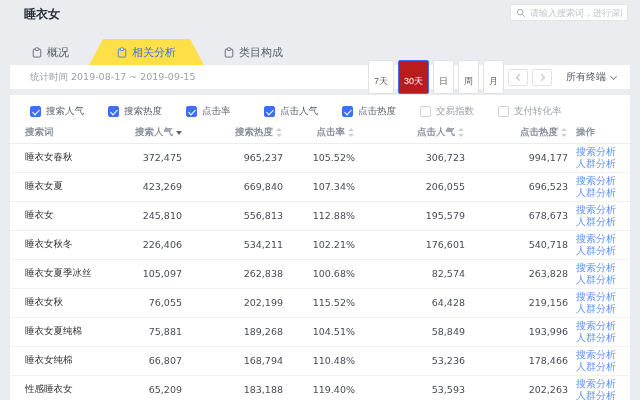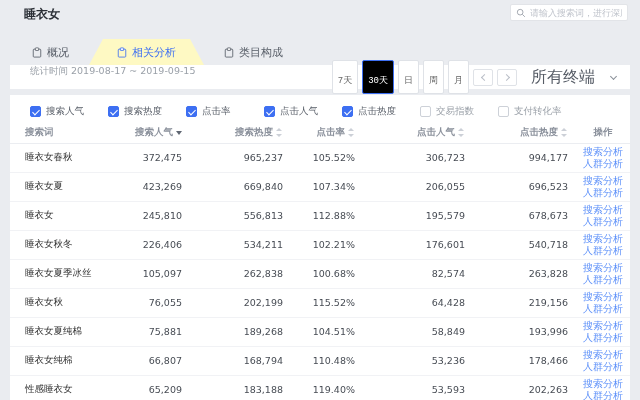--- a/index.html
+++ b/index.html
@@ -9,51 +9,51 @@
   
   .top { height:21px; padding:6px 24px 0; position:relative; }
   .title { font-size:12px; font-weight:bold; color:#2b2f36; }
   .search-box { position:absolute; top:4px; right:12px; width:118px; height:17px; background:#fff; border:1px solid #e2e4e8; border-radius:2px; display:flex; align-items:center; padding:0 5px; gap:4px; }
   .search-box input { border:none; outline:none; flex:1; min-width:0; font-size:9px; background:transparent; color:#333; font-family:inherit; }
   .search-box input::placeholder { color:#c0c4cc; }
 
   
   .tab-bar { display:flex; align-items:stretch; height:26px; margin-top:18px; padding-left:12px; }
   .tab { display:flex; align-items:center; gap:5px; padding:0 20px; font-size:11px; color:#565c66; cursor:pointer; }
-  .tab.active { background:#fef9c3; color:#3d6ff2; padding:0 28px; clip-path:polygon(14px 0, calc(100% - 14px) 0, 100% 100%, 0 100%); }
+  .tab.active { background:#fde047; color:#3d6ff2; padding:0 28px; clip-path:polygon(14px 0, calc(100% - 14px) 0, 100% 100%, 0 100%); }
   .tab-icon { flex:none; }
 
   
   .panel { background:#fff; margin:0 10px; }
-  .panel1 { height:24px; display:flex; justify-content:space-between; padding:0 14px 0 20px; }
+  .panel1 { height:24px; display:flex; align-items:center; justify-content:space-between; padding:0 14px 0 20px; }
   .stat-time { font-size:9.5px; color:#9aa0a8; }
   .controls { display:flex; align-items:center; gap:4px; }
-  .range-btn { font-family:Liberation Mono, monospace; font-size:9px; color:#666; background:#fff; border:1px solid #dfe2e7; border-radius:2px; padding:16px 5px; min-width:18px; height:17px; line-height:1; cursor:pointer; }
-  .range-btn.selected { background:#000000; border-color:#3d6ff2; color:#fff; }
+  .range-btn { font-family:Liberation Sans, sans-serif; font-size:9px; color:#666; background:#fff; border:1px solid #dfe2e7; border-radius:2px; padding:16px 5px; min-width:18px; height:17px; line-height:1; cursor:pointer; }
+  .range-btn.selected { background:#b91c1c; border-color:#3d6ff2; color:#fff; }
   .nav-btn { width:20px; height:17px; background:#fff; border:1px solid #dfe2e7; border-radius:2px; display:inline-flex; align-items:center; justify-content:center; cursor:pointer; }
   .chev { display:inline-block; width:5px; height:5px; border-left:1.2px solid #b9bec7; border-bottom:1.2px solid #b9bec7; }
   .chev-left  { transform:rotate(45deg); margin-left:2px; }
   .chev-right { transform:rotate(-135deg); margin-right:2px; }
   .chev-down  { transform:rotate(-45deg); border-color:#8a9099; margin-top:-2px; }
-  .terminal { margin-left:10px; display:flex; align-items:center; gap:16px; font-size:16px; color:#565c66; cursor:pointer; }
+  .terminal { margin-left:10px; display:flex; align-items:center; gap:5px; font-size:10px; color:#565c66; cursor:pointer; }
 
   
   .panel2 { margin-top:6px; height:331px; padding-top:8px; overflow:hidden; }
   .metric-row { display:flex; align-items:center; height:16px; padding:0 20px; margin-bottom:4px; }
   .metric { width:78px; display:flex; align-items:center; gap:5px; font-size:9.5px; color:#9aa0a8; white-space:nowrap; cursor:pointer; }
   .metric.checked { color:#565c66; }
   .checkbox { width:11px; height:11px; border:1px solid #cdd1d8; border-radius:2px; background:#fff; position:relative; flex:none; }
   .checkbox.checked { background:#3d6ff2; border-color:#3d6ff2; }
   .checkbox.checked::after { content:''; position:absolute; left:3px; top:1px; width:3px; height:6px; border-right:1.5px solid #fff; border-bottom:1.5px solid #fff; transform:rotate(45deg); }
 
   table { width:100%; border-collapse:collapse; table-layout:fixed; margin-top:4px; }
   th { font-weight:bold; font-size:9.5px; color:#8b919c; height:20px; border-bottom:1px solid #ebedf1; }
   th.kw, td.kw { text-align:left; padding-left:15px; }
   th.num, td.num { text-align:right; padding-right:8px; }
-  th.op, td.op { text-align:center; }
+  th.op, td.op { text-align:left; }
   td { font-size:9.5px; color:#474c54; height:29px; border-bottom:1px solid #f1f2f5; }
   td.kw { color:#333; }
   .op-link { display:block; font-size:10px; line-height:12px; color:#5b8ff9; text-decoration:none; cursor:pointer; }
   .sort { vertical-align:middle; }
   .sort-desc { display:inline-block; margin-left:3px; border-left:3.5px solid transparent; border-right:3.5px solid transparent; border-top:4.5px solid #5f6672; }
   .sort-both { display:inline-block; width:7px; height:9px; position:relative; margin-left:3px; }
   .sort-both::before { content:''; position:absolute; top:0; left:0; border-left:3px solid transparent; border-right:3px solid transparent; border-bottom:3.5px solid #ccd0d7; }
   .sort-both::after { content:''; position:absolute; bottom:0; left:0; border-left:3px solid transparent; border-right:3px solid transparent; border-top:3.5px solid #ccd0d7; }
 </style>
 </head>

